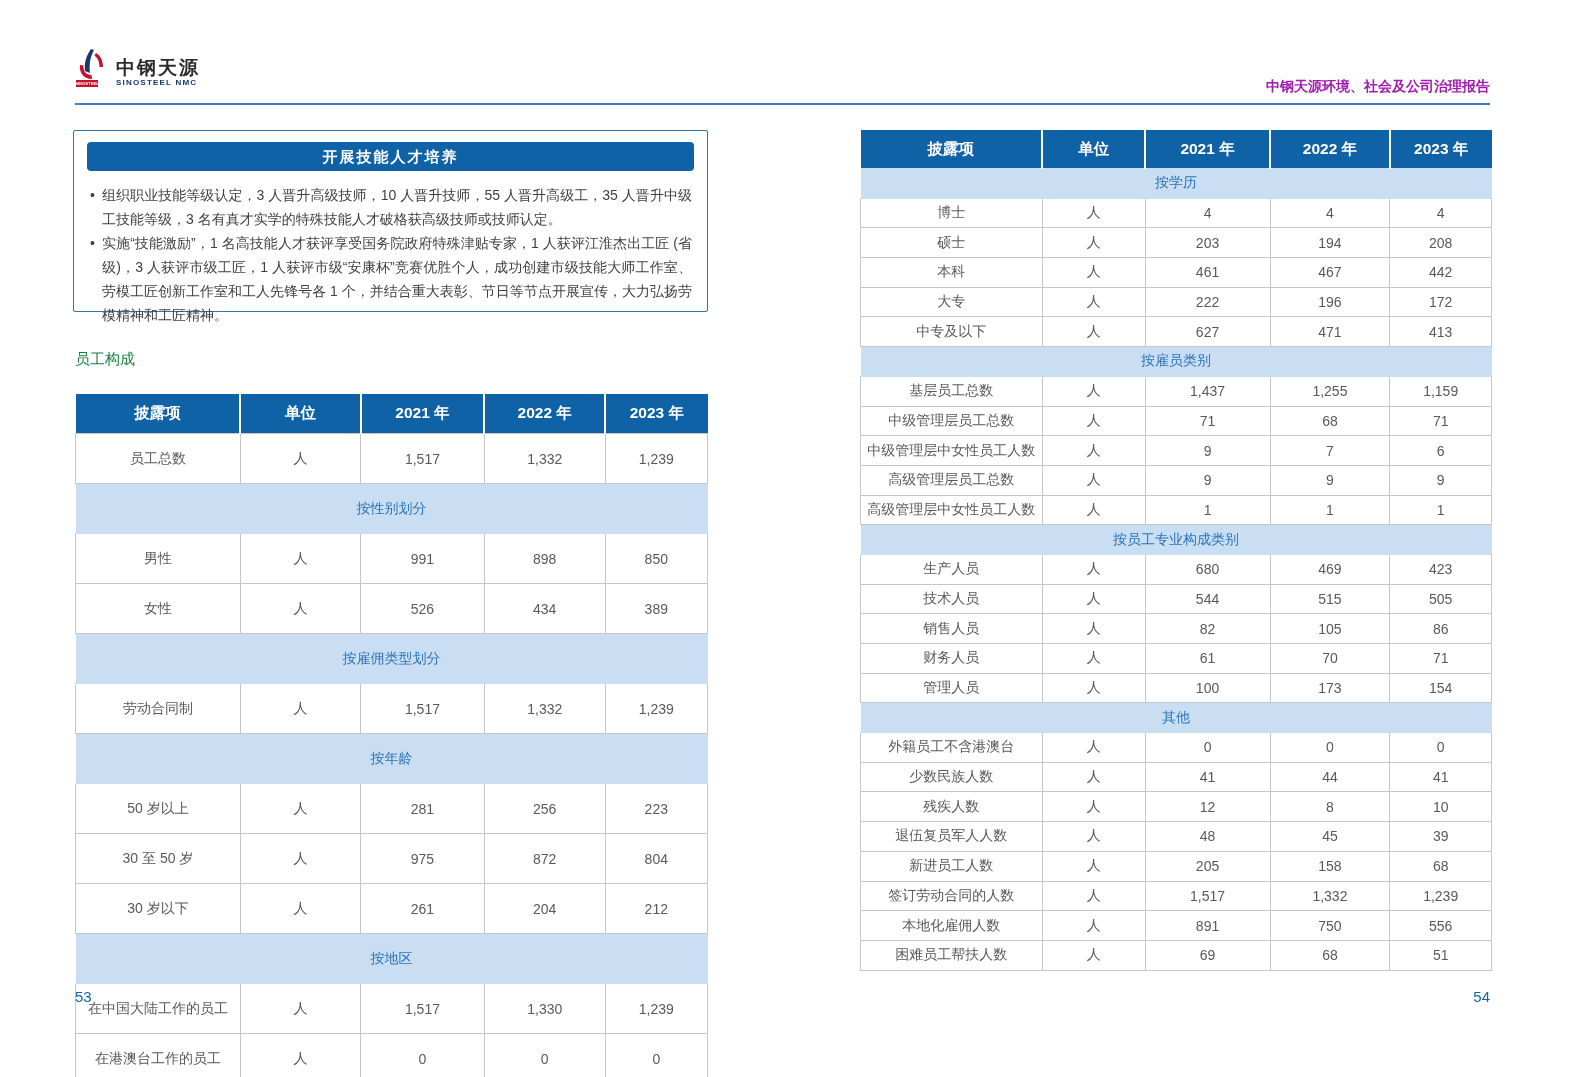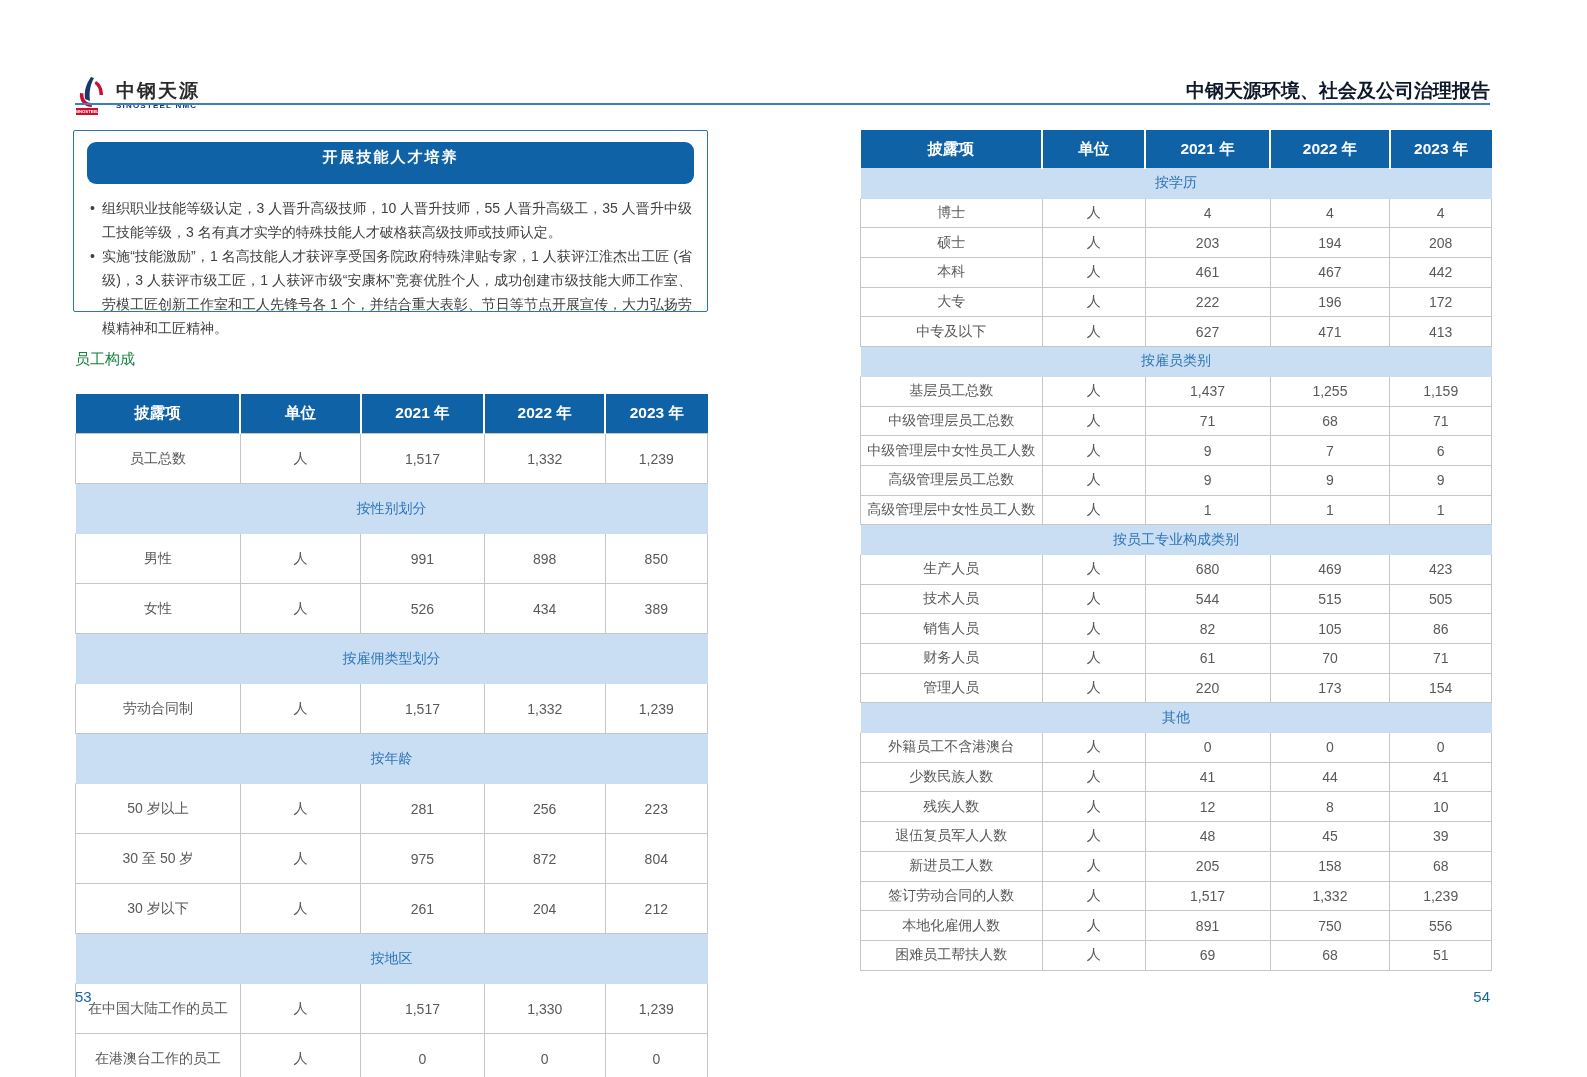--- a/index.html
+++ b/index.html
@@ -4,34 +4,34 @@
 <style>
   html,body { margin:0; padding:0; background:#e8e8e8; }
   .page {
     position:relative; width:1587px; height:1077px; margin:0 auto;
     background:#ffffff; overflow:hidden;
     font-family:"Liberation Sans","DejaVu Sans",sans-serif;
     -webkit-font-smoothing:antialiased;
   }
 
   
-  .logo { position:absolute; left:75px; top:76px; display:flex; align-items:center; gap:7px; }
+  .logo { position:absolute; left:75px; top:48px; display:flex; align-items:flex-end; gap:7px; }
   .logo-mark { width:34px; height:40px; }
   .logo-cn { font-family:"Liberation Serif","DejaVu Serif",serif; font-size:19px; font-weight:bold; color:#2b2b2b; letter-spacing:2px; line-height:20px; }
   .logo-en { font-size:8px; font-weight:bold; color:#16386e; letter-spacing:1.2px; line-height:10px; }
-  .report-title { position:absolute; top:78px; right:97px; font-size:19px; font-weight:bold; color:#0f172a; }
+  .report-title { position:absolute; top:78px; right:97px; font-size:14px; font-weight:bold; color:#a21caf; }
   .top-rule { position:absolute; left:75px; right:97px; top:103px; height:2px; background:#3d7fbe; }
 
   
   .hl-box {
     position:absolute; left:73px; top:130px; width:635px; height:182px;
     border:1px solid #2e74b5; border-radius:2px; background:#fff; box-sizing:border-box;
   }
   .hl-title {
-    margin:11px 13px 0 13px; height:42px; line-height:29px; border-radius:9px;
+    margin:11px 13px 0 13px; height:29px; line-height:29px; border-radius:4px;
     background:#0f62a6; color:#ffffff; text-align:center;
     font-size:15px; font-weight:bold; letter-spacing:2px;
   }
   .hl-bullets { margin:12px 15px 0 15px; padding:0; list-style:none; }
   .hl-bullets li {
     position:relative; padding-left:13px; font-size:14px; line-height:24px;
     color:#3f3f3f; text-align:justify;
   }
   .hl-bullets li::before { content:"•"; position:absolute; left:1px; top:0; color:#3f3f3f; }
 
@@ -323,21 +323,21 @@
         <tr>
           <td>财务人员</td>
           <td>人</td>
           <td>61</td>
           <td>70</td>
           <td>71</td>
         </tr>
         <tr>
           <td>管理人员</td>
           <td>人</td>
-          <td>220</td>
+          <td>100</td>
           <td>173</td>
           <td>154</td>
         </tr>
         <tr class="band">
           <td colspan="5">其他</td>
         </tr>
         <tr>
           <td>外籍员工不含港澳台</td>
           <td>人</td>
           <td>0</td>

